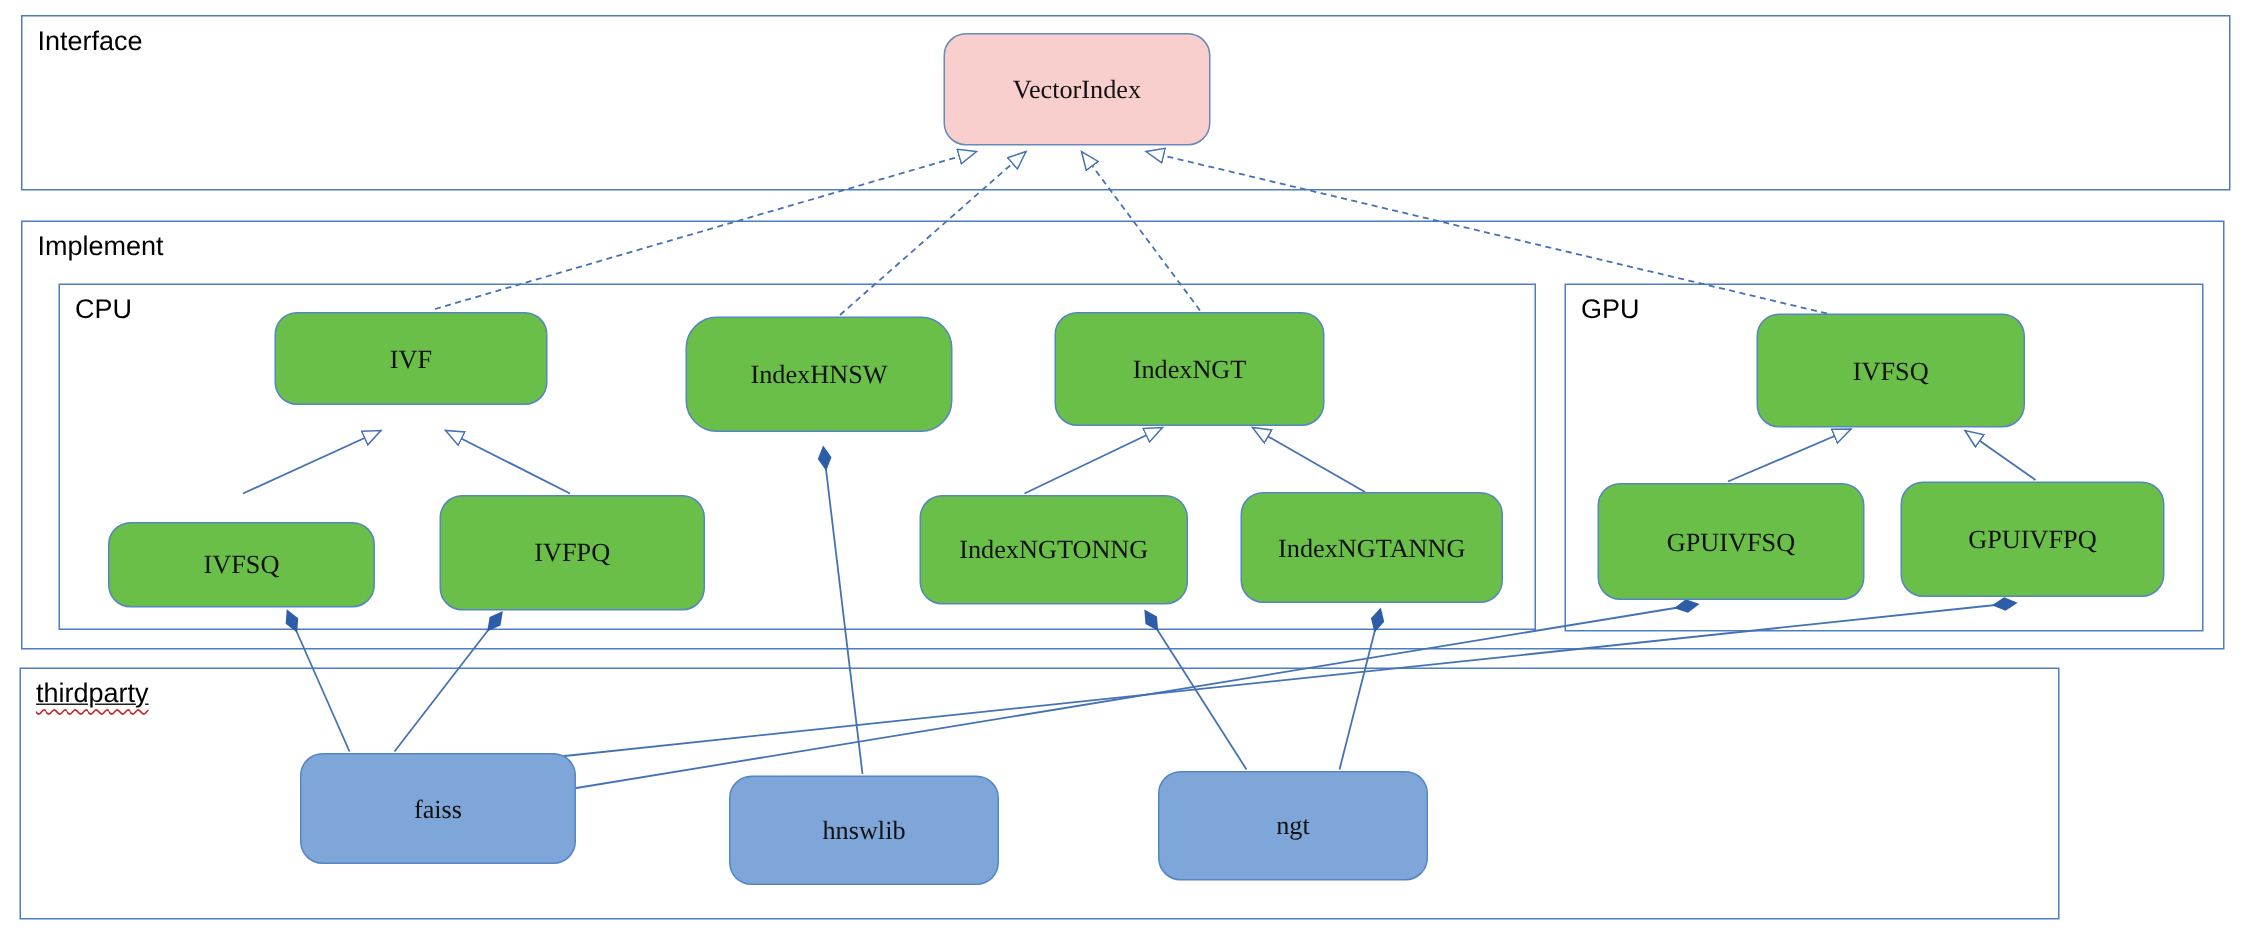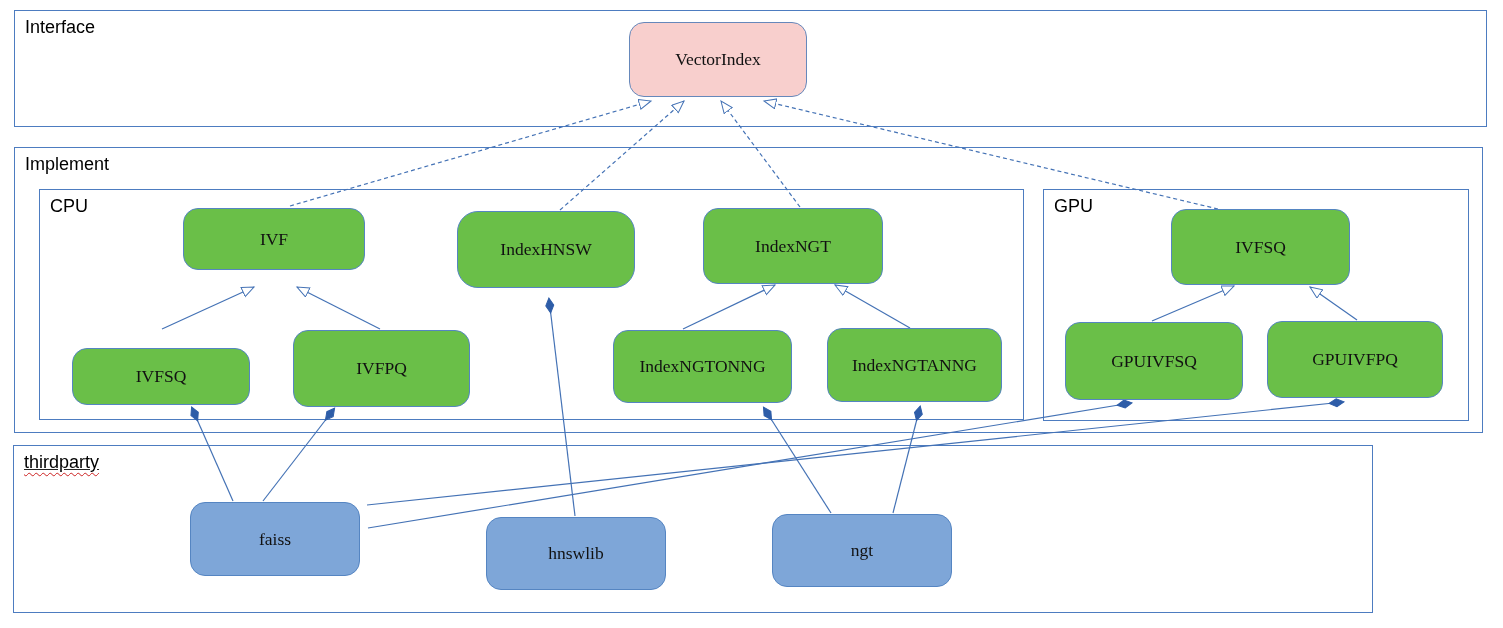--- a/index.html
+++ b/index.html
@@ -117,21 +117,21 @@
     </div>
     <div class="node green" style="left: 827px; top: 328px; width: 175px; height: 74px;">
       <span>IndexNGTANNG</span>
     </div>
     <div class="node green" style="left: 1065px; top: 322px; width: 178px; height: 78px;">
       <span>GPUIVFSQ</span>
     </div>
     <div class="node green" style="left: 1267px; top: 321px; width: 176px; height: 77px;">
       <span>GPUIVFPQ</span>
     </div>
-    <div class="node blue" style="left: 190px; top: 502px; width: 170px; height: 74px;">
+    <div class="node blue" style="left: 200px; top: 502px; width: 184px; height: 74px;">
       <span>faiss</span>
     </div>
     <div class="node blue" style="left: 486px; top: 517px; width: 180px; height: 73px;">
       <span>hnswlib</span>
     </div>
     <div class="node blue" style="left: 772px; top: 514px; width: 180px; height: 73px;">
       <span>ngt</span>
     </div>
   </div>
 

